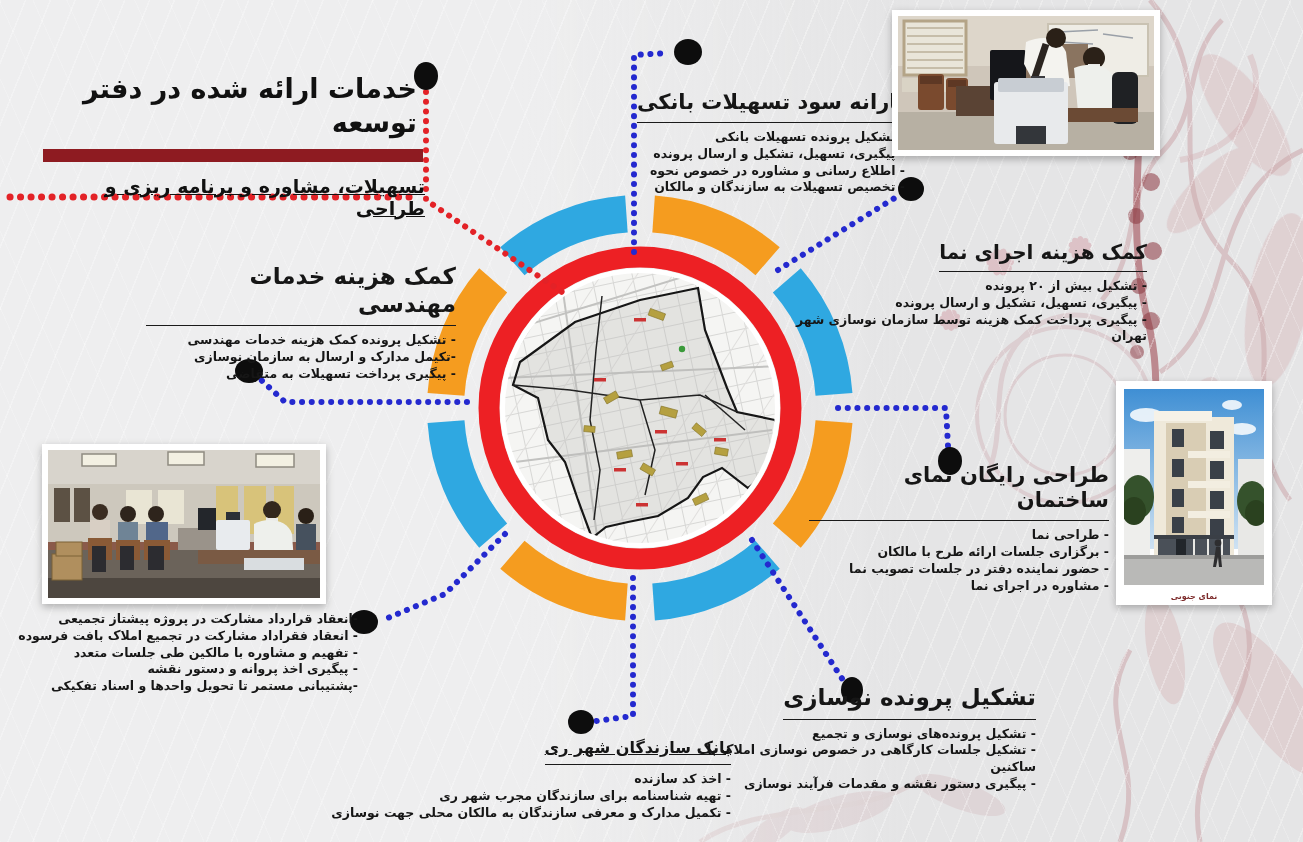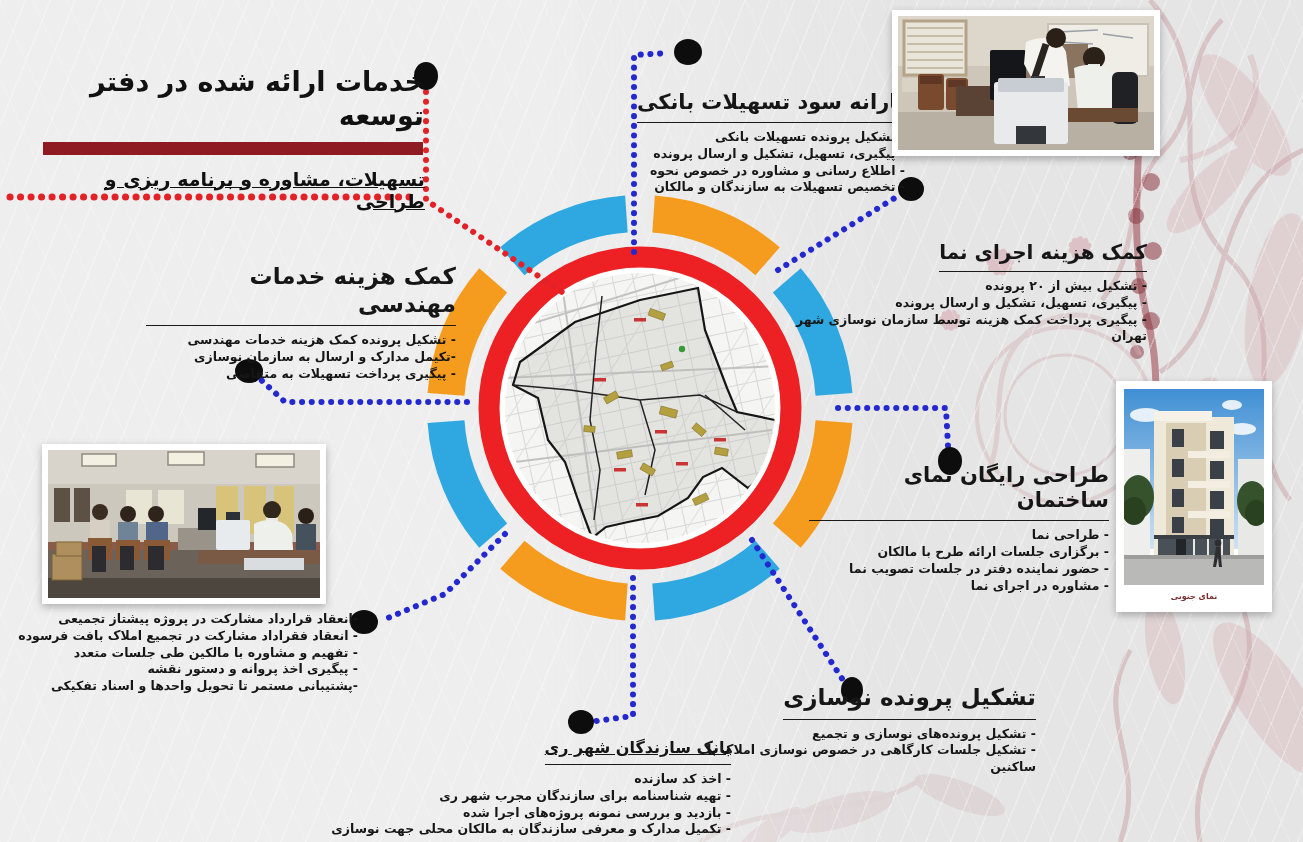--- a/index.html
+++ b/index.html
@@ -11,21 +11,21 @@
   .canvas::before{
     content:"";position:absolute;inset:0;z-index:1;pointer-events:none;
     background:
       repeating-linear-gradient(112deg, rgba(255,255,255,.30) 0 1.5px, rgba(255,255,255,0) 1.5px 23px),
       repeating-linear-gradient(66deg, rgba(255,255,255,.18) 0 1px, rgba(255,255,255,0) 1px 31px),
       linear-gradient(90deg, rgba(255,255,255,.25) 0 40%, rgba(0,0,0,.015) 70%);
   }
   .orn{position:absolute;inset:0;z-index:0;}
   .main-svg{position:absolute;inset:0;z-index:2;}
   .title-block{position:absolute;left:33px;top:64px;width:392px;direction:rtl;text-align:right;z-index:3;color:#111;}
-  .main-title{margin:1px;font-size:27px;font-weight:bold;letter-spacing:-.5px;line-height:1.25;}
+  .main-title{margin:8px;font-size:27px;font-weight:bold;letter-spacing:-.5px;line-height:1.25;}
   .maroon-bar{height:13px;background:var(--maroon,#8e1b21);margin:9px 2px 13px 10px;}
   .subtitle{margin:0;font-size:19px;font-weight:bold;text-decoration:underline;}
   .section{position:absolute;direction:rtl;text-align:right;color:#161616;z-index:3;}
   .sec-title{margin:0;font-weight:bold;display:inline-block;border-bottom:1.6px solid #1a1a1a;padding-bottom:7px;line-height:1.2;}
   .sec-items{list-style:none;margin:6px 0 0;padding:0;font-size:12.5px;font-weight:bold;line-height:1.34;}
   .photo{position:absolute;background:#fff;box-shadow:0 3px 8px rgba(0,0,0,.28);z-index:3;}
   .photo svg{display:block;}
   .photo-caption{text-align:center;font-size:8px;color:#7d2b2b;font-weight:bold;padding:7px 0 3px;direction:rtl;}
   .dot-blue{fill:none;stroke:var(--dot-blue,#2429cf);stroke-width:6;stroke-linecap:round;stroke-dasharray:.1 9.6;}
   .dot-red{fill:none;stroke:var(--dot-red,#e32227);stroke-width:6;stroke-linecap:round;stroke-dasharray:.1 9.6;}
@@ -235,29 +235,29 @@
       <li>- حضور نماینده دفتر در  جلسات  تصویب نما</li>
       <li>- مشاوره در  اجرای نما</li>
     </ul>
   </div>
 
   <div class="section" style="right:267px;top:684px;width:340px;">
     <h2 class="sec-title" style="font-size:23px;">تشکیل پرونده نوسازی</h2>
     <ul class="sec-items">
       <li>- تشکیل پرونده‌های نوسازی و تجمیع</li>
       <li>- تشکیل جلسات کارگاهی در خصوص نوسازی املاک با ساکنین</li>
+      <li>- پیگیری  دستور نقشه و مقدمات فرآیند نوسازی</li>
     </ul>
   </div>
 
   <div class="section" style="right:572px;top:738px;width:400px;">
     <h2 class="sec-title" style="font-size:16px;text-decoration:underline;">بانک سازندگان شهر ری</h2>
     <ul class="sec-items">
       <li>- اخذ کد سازنده</li>
       <li>- تهیه شناسنامه برای سازندگان مجرب شهر ری</li>
-      <li>- بازدید و بررسی نمونه پروژه‌های اجرا شده</li>
       <li>- تکمیل مدارک و معرفی سازندگان  به مالکان محلی جهت نوسازی</li>
     </ul>
   </div>
 
   <div class="section" style="right:945px;top:605px;width:356px;">
     <ul class="sec-items">
       <li>-انعقاد قرارداد مشارکت در پروژه پیشتاز تجمیعی</li>
       <li>- انعقاد فقراداد مشارکت  در تجمیع املاک بافت فرسوده</li>
       <li>- تفهیم و مشاوره با مالکین طی جلسات متعدد</li>
       <li>- پیگیری اخذ پروانه و دستور نقشه</li>
@@ -375,21 +375,21 @@
       <circle cx="224" cy="60" r="9" fill="#32271d"></circle>
       <path d="M218 68 h12 v7 h-12 z" fill="#e9e9e7"></path>
       <path d="M206 74 C 220 66 240 70 244 84 L246 112 L206 114 Z" fill="#eef0ec"></path>
       <circle cx="258" cy="66" r="8" fill="#2a2017"></circle>
       <path d="M248 74 h20 v34 h-20 z" fill="#46515e"></path>
       <rect x="150" y="100" width="122" height="14" fill="#7a5a44"></rect>
       <rect x="196" y="108" width="60" height="12" fill="#d9dde0"></rect>
     </svg>
   </div>
 
-  <div class="photo" style="left:1116px;top:381px;padding:8px 8px 8px;">
+  <div class="photo" style="left:1116px;top:381px;padding:8px 8px 1px;">
     <svg width="140" height="196" viewBox="0 0 140 196">
       <defs>
         <linearGradient id="sky" x1="0" y1="0" x2="0" y2="1">
           <stop offset="0" stop-color="#3f8fd4"></stop>
             <stop offset="1" stop-color="#cfe2f2"></stop>
         </linearGradient>
       </defs>
       <rect width="140" height="160" fill="url(#sky)"></rect>
       <g fill="#ffffff" opacity="0.85">
         <ellipse cx="22" cy="26" rx="16" ry="7"></ellipse>

